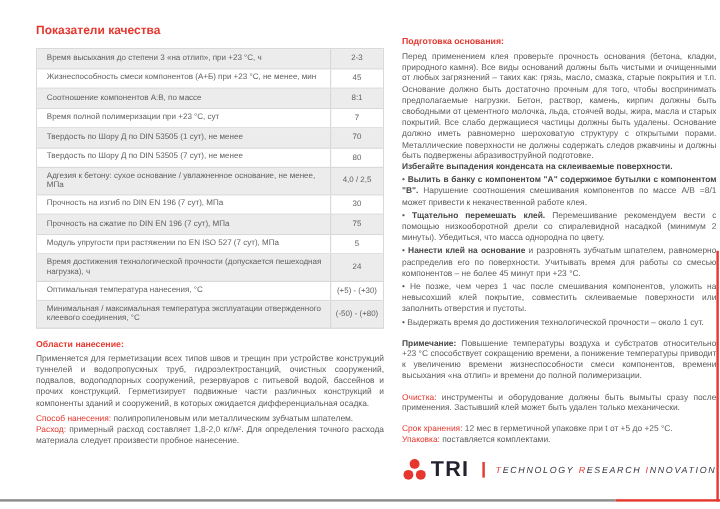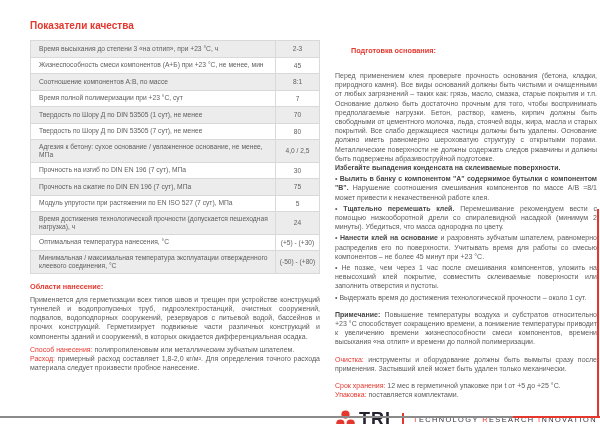--- a/index.html
+++ b/index.html
@@ -18,31 +18,31 @@
             font-size:6.7px; line-height:8.3px; color:#606060; }
   .tvalue { width:44px; border-left:1px solid #d9d9d9; display:flex; align-items:center;
             justify-content:center; font-size:6.6px; color:#606060; text-align:center; padding:0 1px; }
   .sec-h { margin:8px 0 0; font-size:7.3px; font-weight:bold; color:#e5372e; }
   .para { margin:4px 0 0; font-size:7px; line-height:9.2px; text-align:justify; color:#5c5c5c; }
   .para b { color:#474747; }
   .rlabel { color:#e5372e; }
   .blk-note { display:block; font-weight:bold; color:#474747; }
   
   .col-right { position:absolute; left:335px; top:30px; width:262px; }
-  .col-right .sec-h { margin:16px; }
+  .col-right .sec-h { margin:0; }
   .bullet { margin:2px 0 0; }
   .bullet::before { content:"• "; }
   .gap { margin-top:8px; }
   
   .logo { display:flex; align-items:center; margin-top:9px;text-align:right; }
   .logo-icon { width:21px; height:21px; flex:0 0 auto; }
   .brand { font-size:18px; font-weight:bold; color:#24222f; letter-spacing:1px; margin-left:3px; line-height:1; }
   .logo-divider { width:2px; height:13px; background:#e5372e; margin:0 9px 0 11px; }
   .tagline { font-size:7.4px; letter-spacing:1.4px; color:#35333f; white-space:nowrap; }
-  .tw { display:inline-block; }
+  .tw { display:inline-block;font-style:italic; }
   .tw::first-letter { color:#e5372e; }
   
   .edge-gray  { position:absolute; left:0;   top:416px; width:513px; height:2px; background:#8b8b8b; }
   .edge-red-h { position:absolute; left:513px; top:416px; width:87px; height:2px; background:#e5372e; }
   .edge-red-v { position:absolute; left:597px; top:209px; width:2px; height:209px; background:#e5372e; }
 </style>
 </head>
 <body>
 
 <div class="page">

